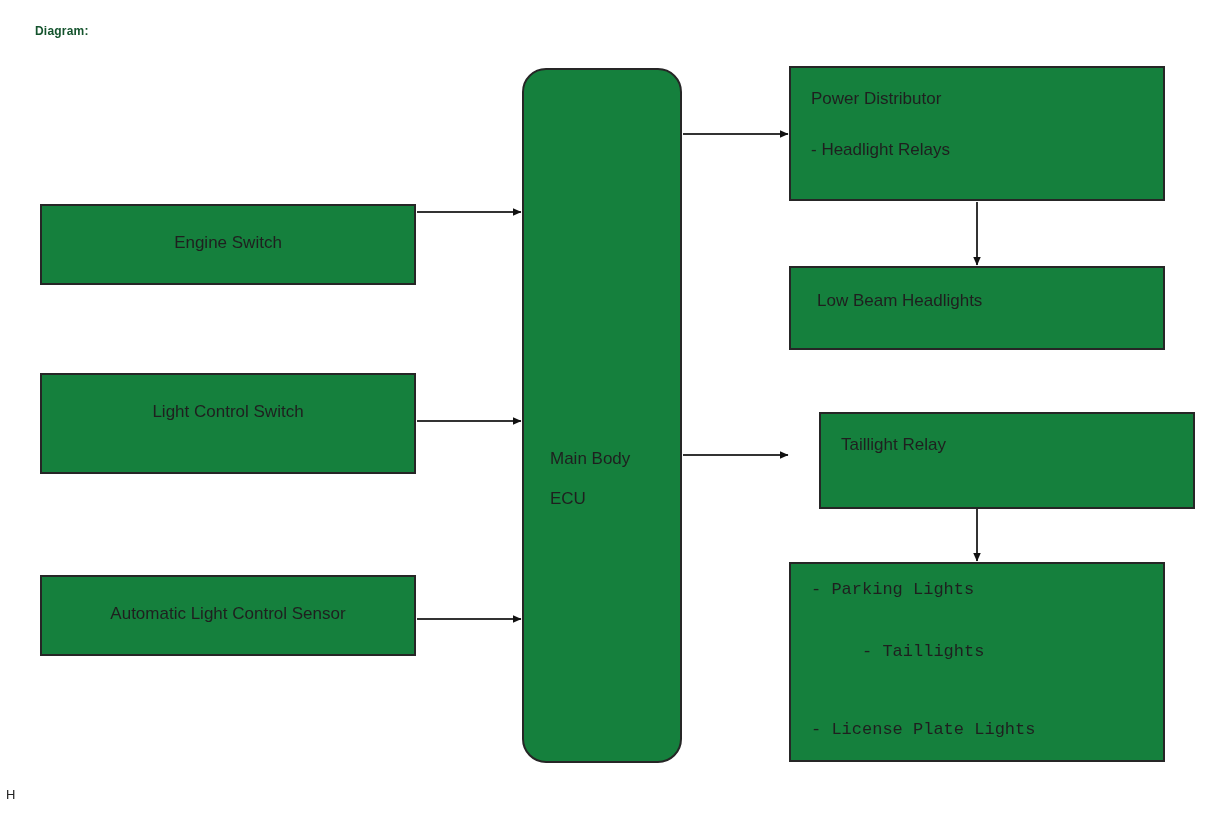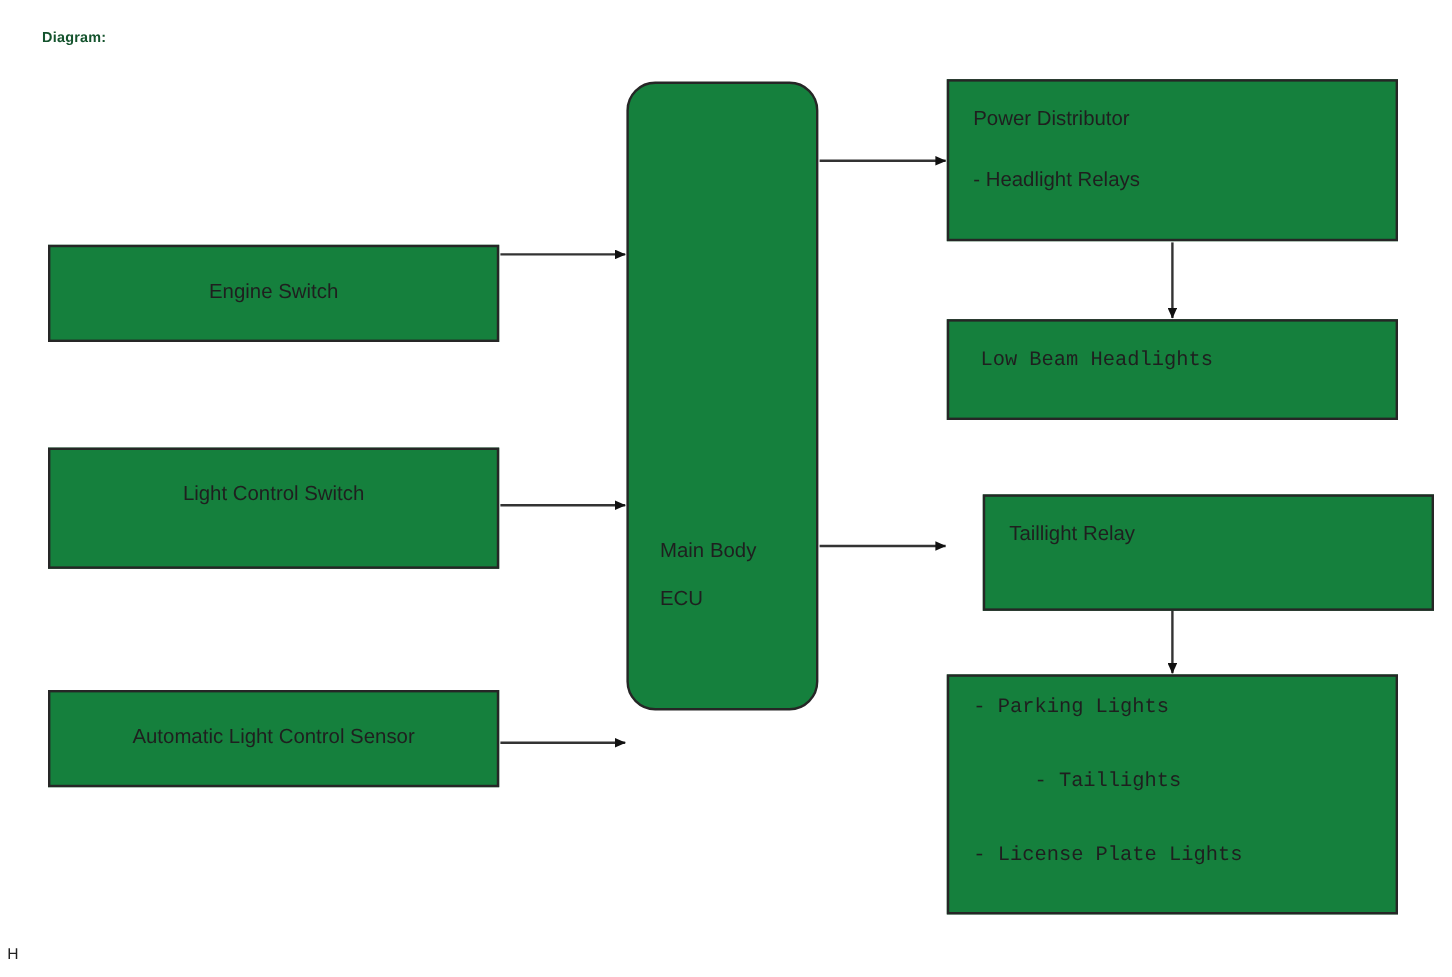--- a/index.html
+++ b/index.html
@@ -123,49 +123,49 @@
   </div>
 
   <div class="node" style="left:40px; top:373px; width:376px; height:101px;">
     <div class="node-label label-center" style="top:27px;">Light Control Switch</div>
   </div>
 
   <div class="node" style="left:40px; top:575px; width:376px; height:81px;">
     <div class="node-label label-center" style="top:27px;">Automatic Light Control Sensor</div>
   </div>
 
-  <div class="node rounded" style="left:522px; top:68px; width:160px; height:524px;">
+  <div class="node rounded" style="left:522px; top:68px; width:160px; height:695px;">
     <div class="stack" style="left:26px; top:379px;">
       <span class="line">Main Body</span>
       <span class="line" style="margin-top:20px;">ECU</span>
     </div>
   </div>
 
   <div class="node" style="left:789px; top:66px; width:376px; height:135px;">
     <div class="stack" style="left:20px; top:21px;">
       <span class="line">Power Distributor</span>
       <span class="line" style="margin-top:31px;">- Headlight Relays</span>
     </div>
   </div>
 
-  <div class="node" style="left:789px; top:266px; width:376px; height:84px;font-family:Liberation Mono, monospace;">
+  <div class="node" style="left:789px; top:266px; width:376px; height:84px;">
     <div class="stack" style="left:26px; top:23px;">
       <span class="line">Low Beam Headlights</span>
     </div>
   </div>
 
   <div class="node" style="left:789px; top:412px; width:376px; height:97px;margin-left:30px;">
     <div class="stack" style="left:20px; top:21px;">
       <span class="line">Taillight Relay</span>
     </div>
   </div>
 
   <div class="node" style="left:789px; top:562px; width:376px; height:200px;">
     <div class="stack" style="left:20px; top:16px;font-family:Liberation Mono, monospace;">
       <span class="line">- Parking Lights</span>
       <span class="line" style="margin-top:42px;text-align:center;">- Taillights</span>
-      <span class="line" style="margin-top:42px;">- License Plate Lights</span>
+      <span class="line" style="margin-top:58px;">- License Plate Lights</span>
     </div>
   </div>
 
   <div class="corner-mark">H</div>
 
 </div>
 
 </body></html>

